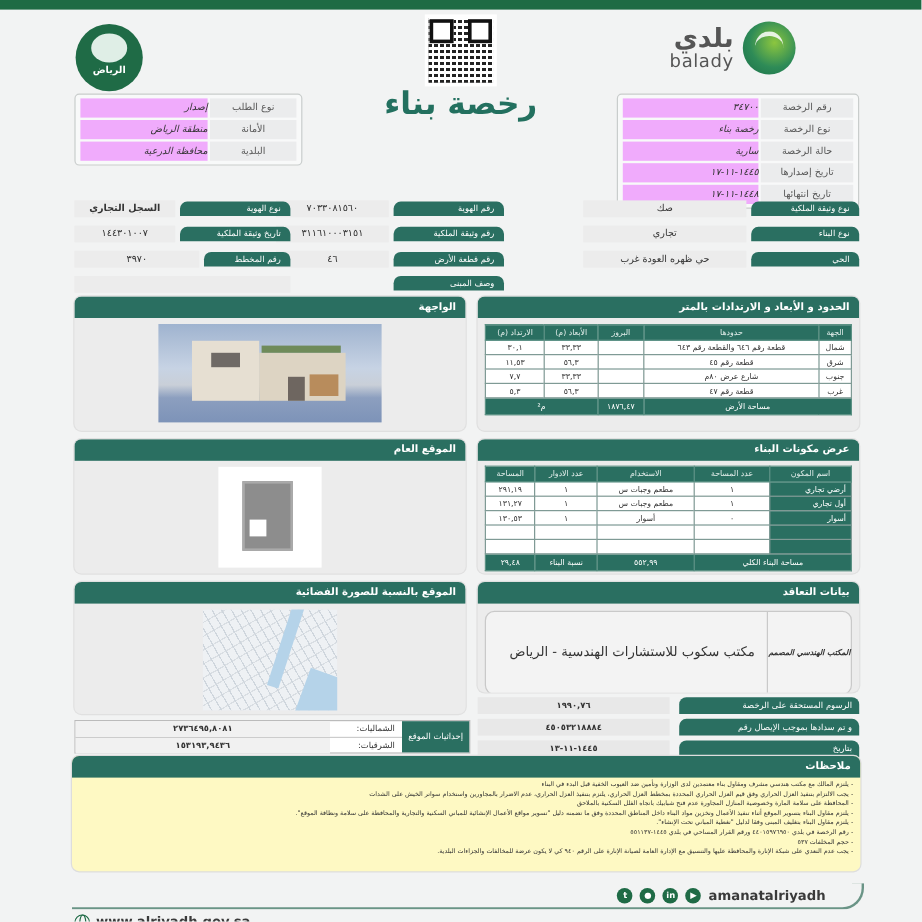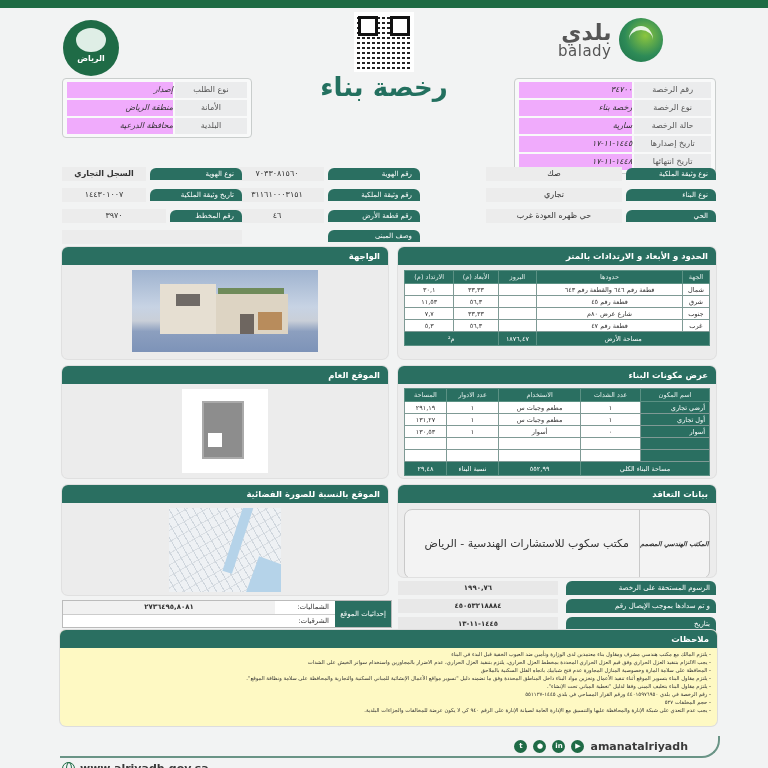--- a/index.html
+++ b/index.html
@@ -271,21 +271,21 @@
   </div>
 </div>
 
 <div class="abs panel" style="right:52px; top:366px; width:318px; height:112px;">
   <div class="ph">عرض مكونات البناء</div>
   <div class="pb" style="padding-top:4px;">
     <table class="t">
       <tbody>
           <tr>
         <th>اسم المكون</th>
-        <th>عدد الشدات</th>
+        <th>عدد المساحة</th>
         <th>الاستخدام</th>
         <th>عدد الادوار</th>
         <th>المساحة</th>
       </tr>
       <tr>
         <td class="hdrcell">أرضي تجاري</td>
             <td>١</td>
             <td>مطعم وجبات س</td>
             <td>١</td>
             <td>٢٩١,١٩</td>
@@ -353,20 +353,21 @@
 
 <div class="abs coords">
   <div class="lab">إحداثيات الموقع</div>
   <div class="rows">
     <div class="r">
         <span class="k">الشماليات:</span>
         <span class="v">٢٧٣٦٤٩٥,٨٠٨١</span>
       </div>
     <div class="r">
         <span class="k">الشرقيات:</span>
+        <span class="v">١٥٣١٩٣,٩٤٣٦</span>
       </div>
   </div>
 </div>
 
 <div class="abs panel" style="right:52px; top:485px; width:318px; height:92px;">
   <div class="ph">بيانات التعاقد</div>
   <div class="contract-box">
     <div class="k">المكتب الهندسي المصمم</div>
     <div class="v">مكتب سكوب للاستشارات الهندسية - الرياض</div>
   </div>

